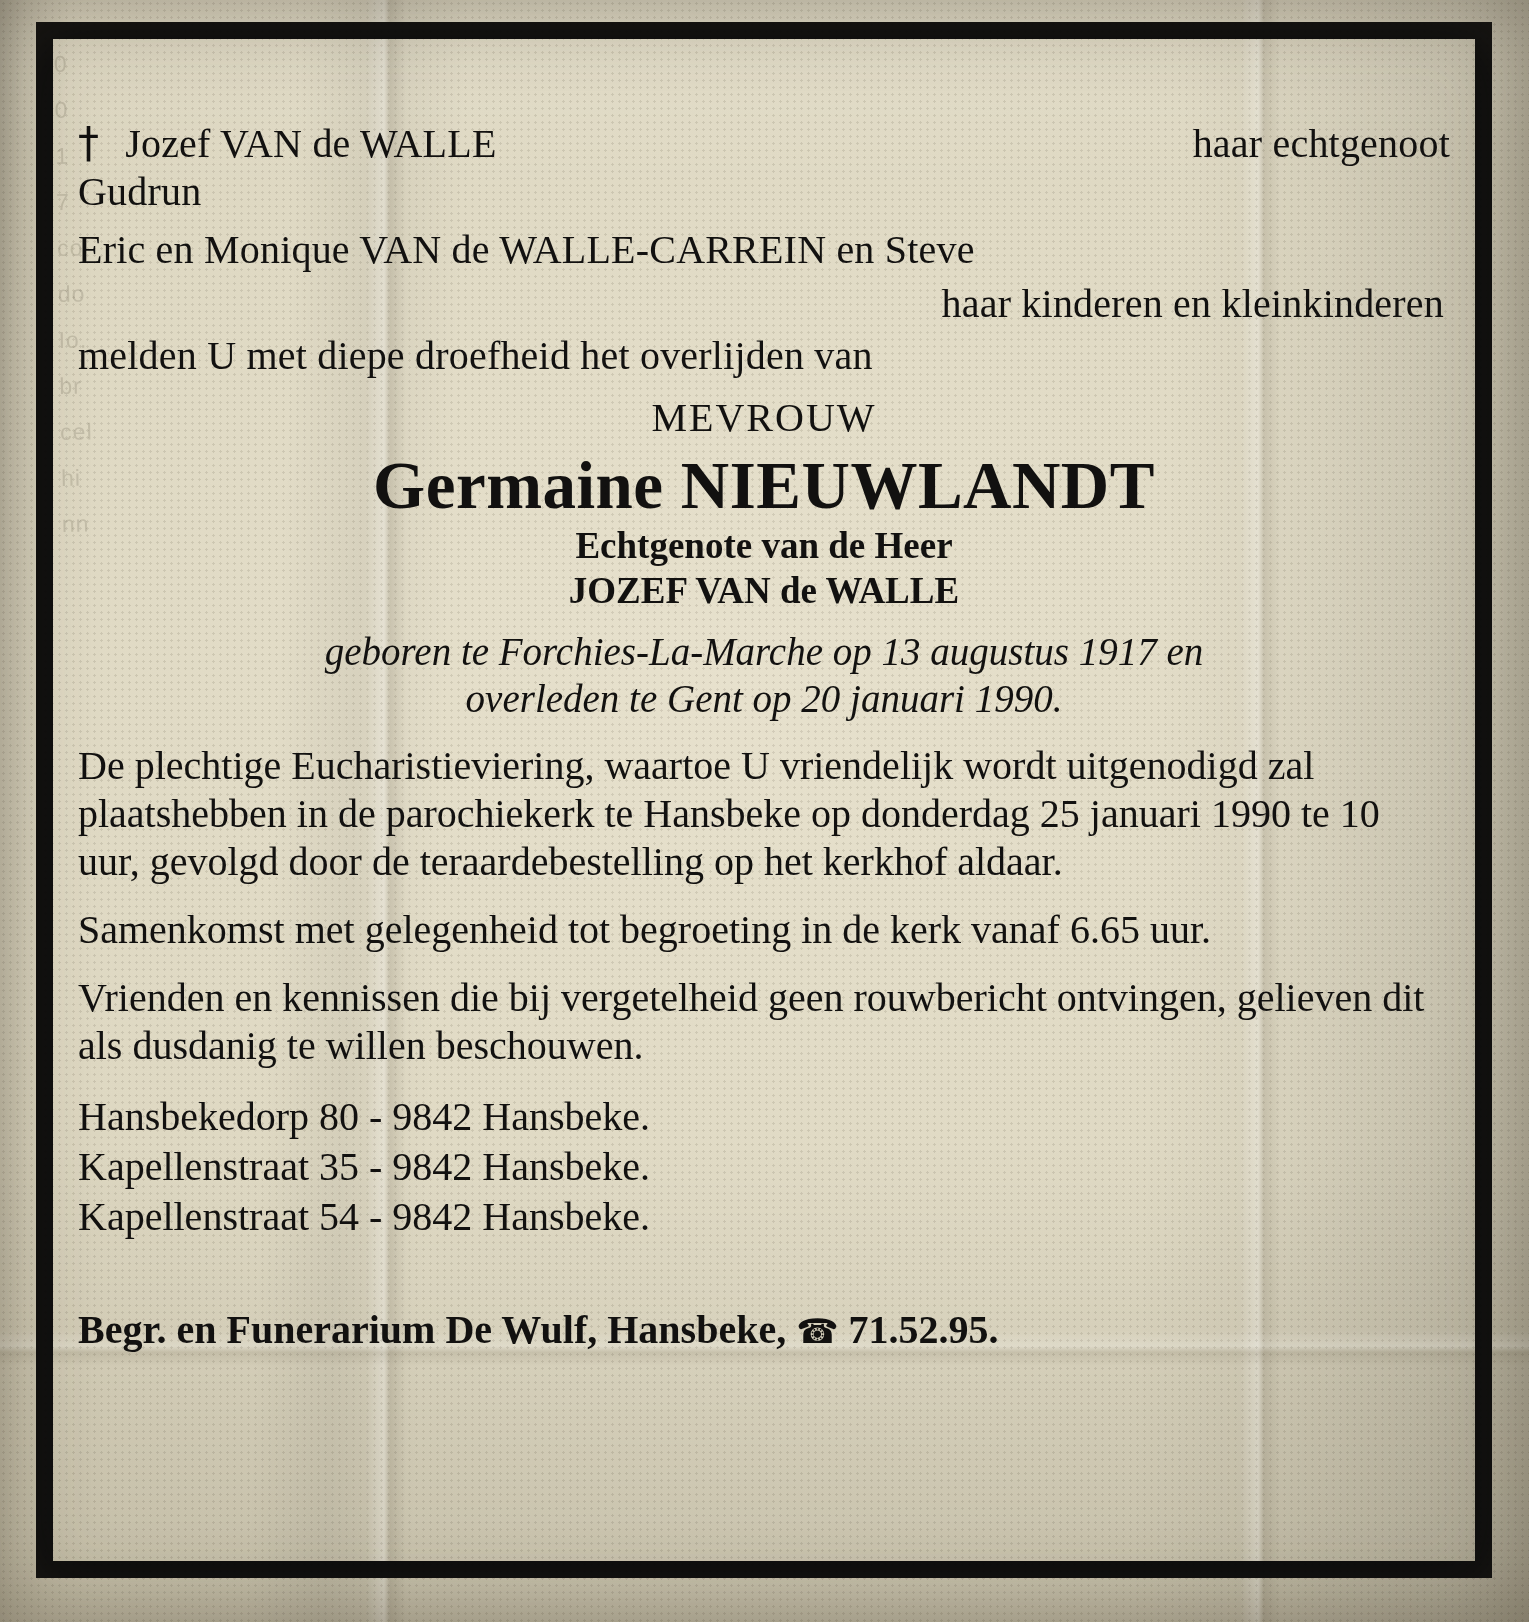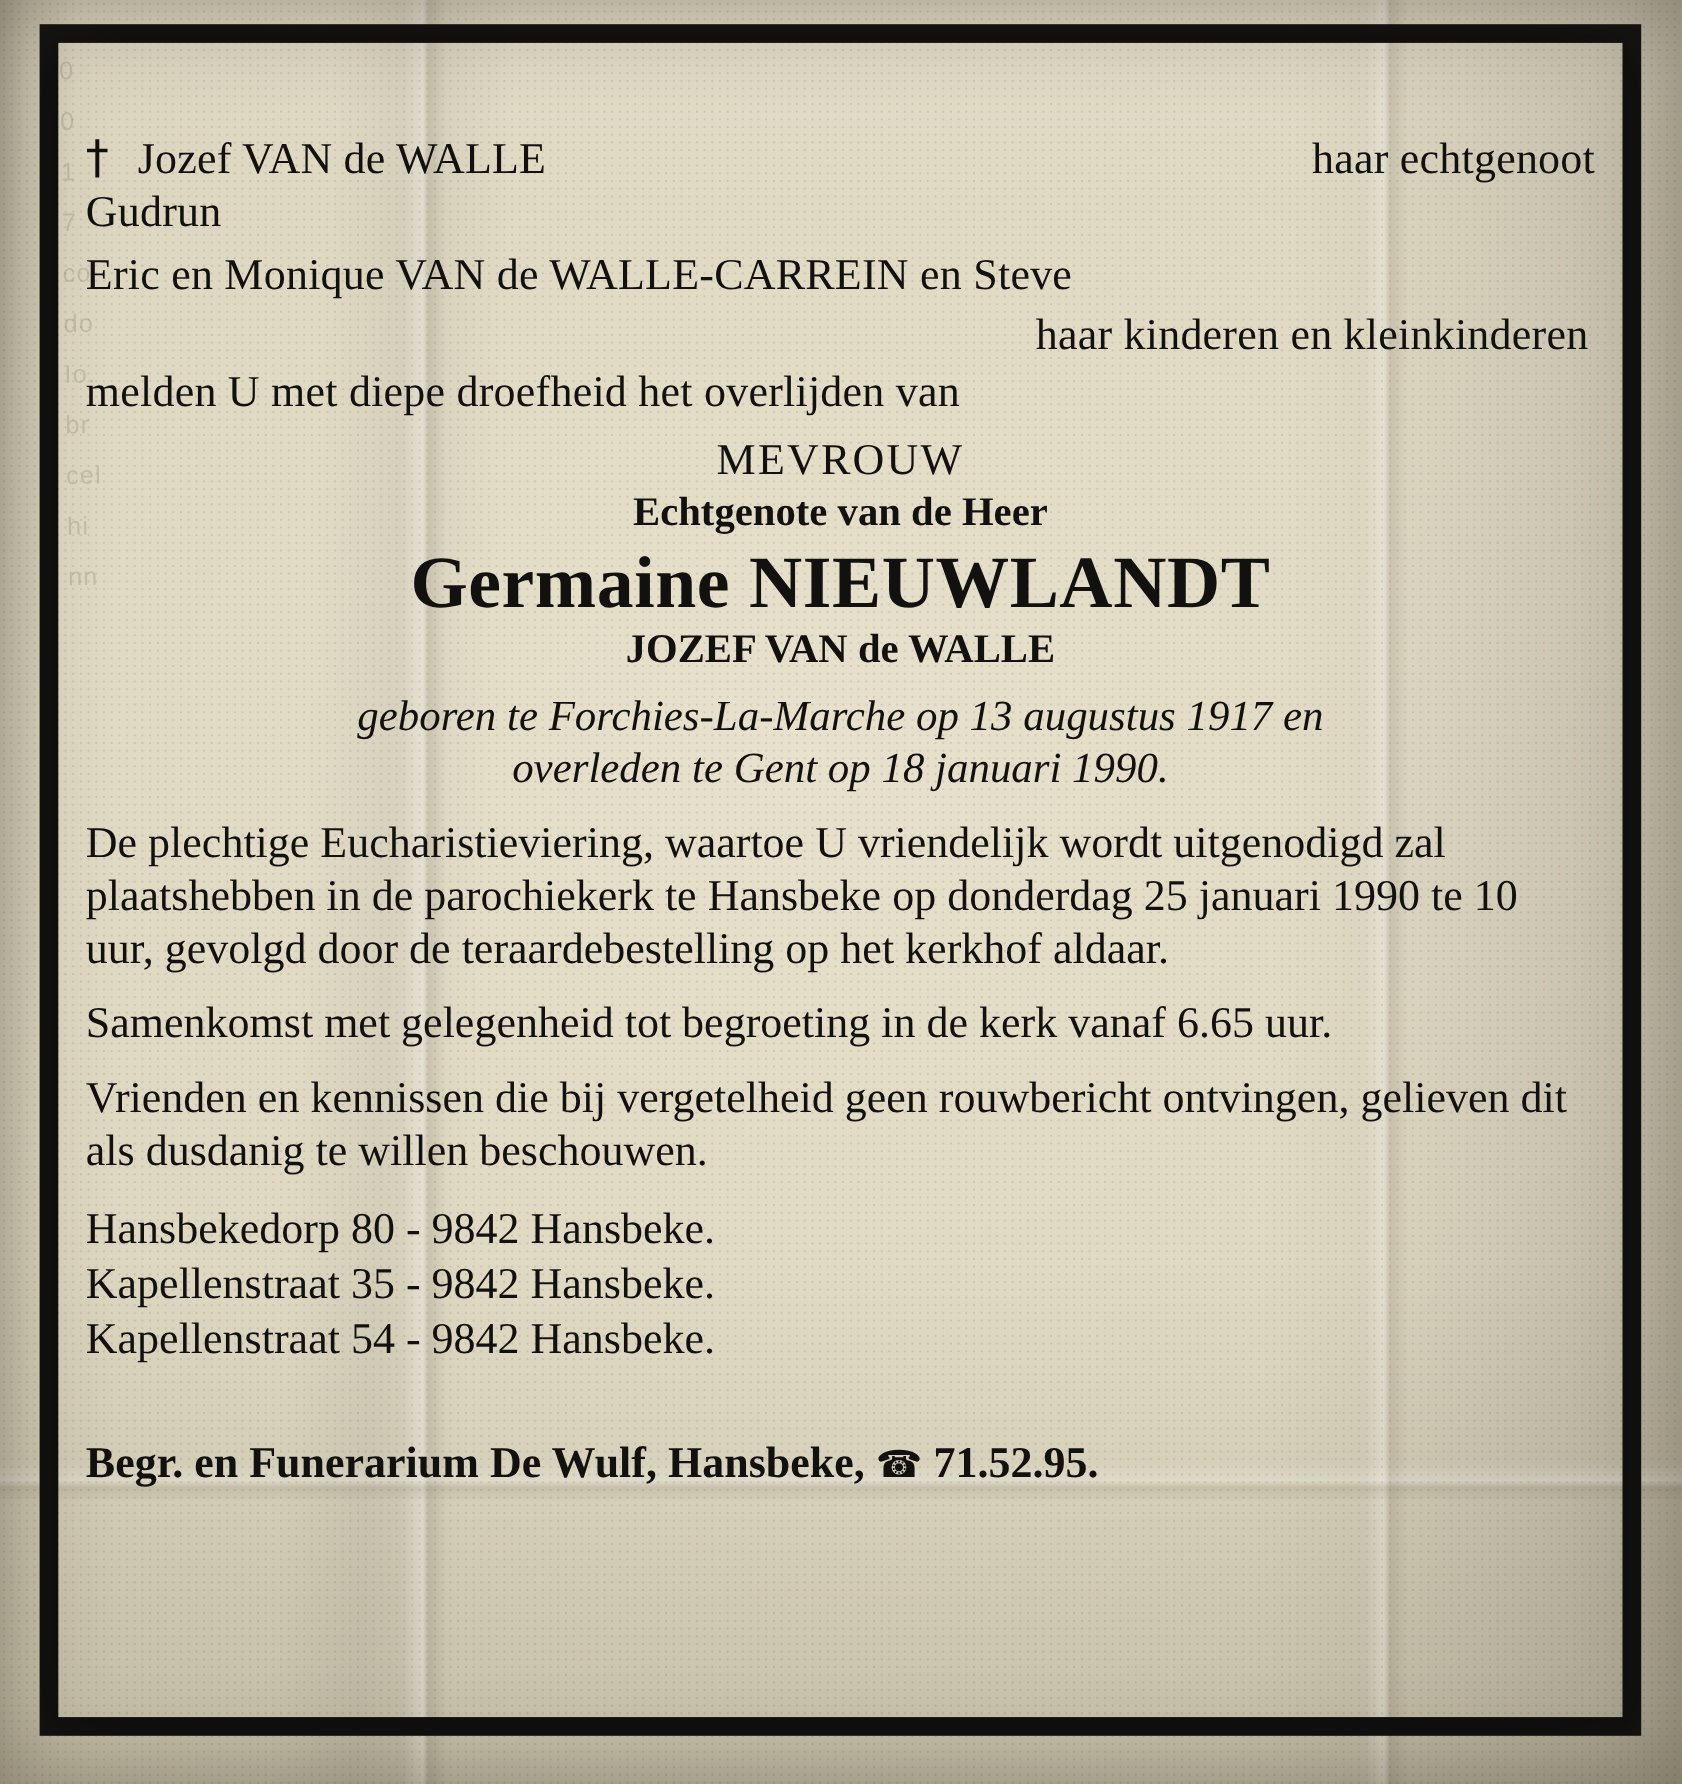--- a/index.html
+++ b/index.html
@@ -253,27 +253,27 @@
 
     <div class="line fam-line2">Gudrun</div>
     <div class="line fam-line3">Eric en Monique VAN de WALLE-CARREIN en Steve</div>
 
     <div class="line right-align">haar kinderen en kleinkinderen</div>
 
     <div class="line melden">melden U met diepe droefheid het overlijden van</div>
 
     <div class="line center mevrouw">MEVROUW</div>
 
+    <div class="center deceased-name">Germaine NIEUWLANDT</div>
+
     <div class="center spouse-line">Echtgenote van de Heer</div>
-
-    <div class="center deceased-name">Germaine NIEUWLANDT</div>
     <div class="center spouse-line">JOZEF VAN de WALLE</div>
 
     <div class="dates">geboren te Forchies-La-Marche op 13 augustus 1917 en</div>
-    <div class="dates" style="margin-top:0">overleden te Gent op 18 januari 1990.</div>
+    <div class="dates" style="margin-top:0">overleden te Gent op 20 januari 1990.</div>
 
     <div class="para">De plechtige Eucharistieviering, waartoe U vriendelijk wordt uitgenodigd zal plaatshebben in de parochiekerk te Hansbeke op donderdag 25 januari 1990 te 10 uur, gevolgd door de teraardebestelling op het kerkhof aldaar.</div>
 
     <div class="para">Samenkomst met gelegenheid tot begroeting in de kerk vanaf 6.65 uur.</div>
 
     <div class="para">Vrienden en kennissen die bij vergetelheid geen rouwbericht ontvingen, gelieven dit als dusdanig te willen beschouwen.</div>
 
     <div class="addresses">
       <div>Hansbekedorp 80 - 9842 Hansbeke.</div>
       <div>Kapellenstraat 35 - 9842 Hansbeke.</div>

